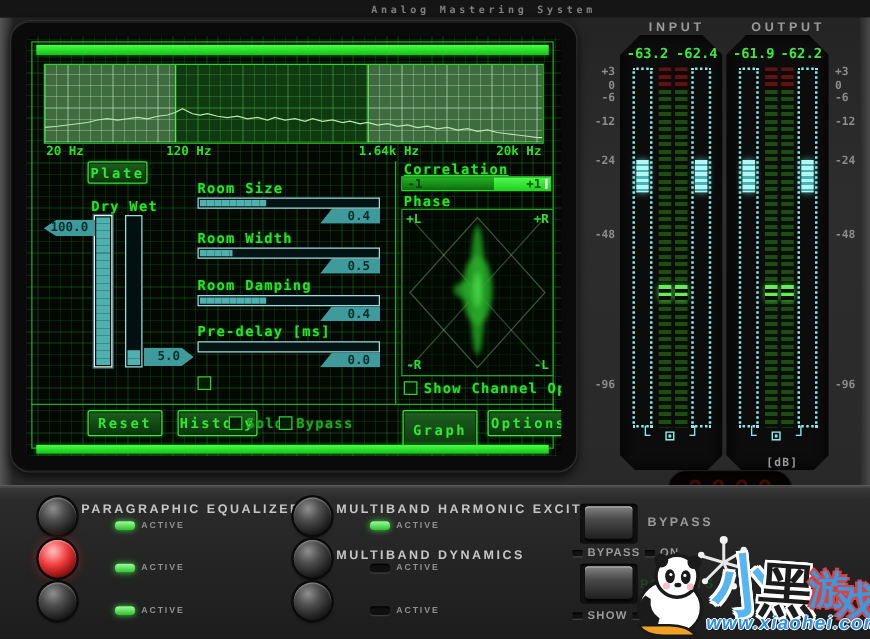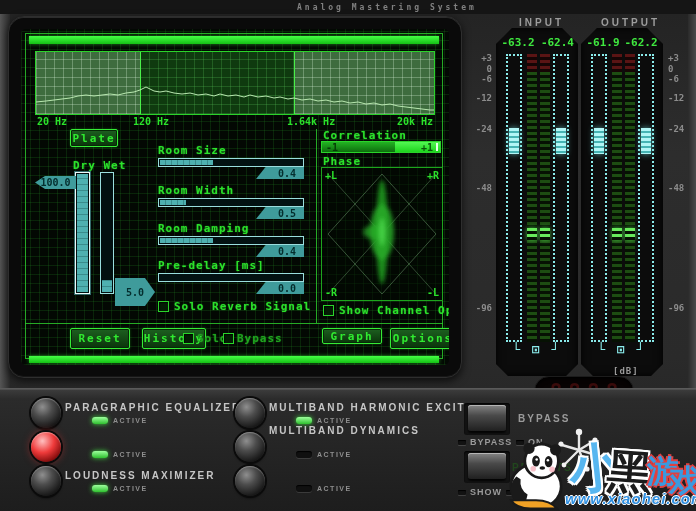--- a/index.html
+++ b/index.html
@@ -168,21 +168,21 @@
       <div class="gbtn" style="left:16px;top:100px;width:48px;height:18px;">Plate</div>
 
       <span class="glabel" style="position:absolute;left:52px;top:130px;">Dry Wet</span>
       <div class="vtrack sel" style="left:54px;top:143px;width:15px;height:122px;">
         <div class="vfill" style="top:1px;"></div>
       </div>
       <div class="vtrack" style="left:79px;top:143px;width:14px;height:122px;">
         <div class="vfill" style="height:12px;"></div>
       </div>
       <div class="tag tag-ptl" style="left:14px;top:147px;width:41px;height:13px;">100.0</div>
-      <div class="tag tag-ptr" style="left:94px;top:249px;width:40px;height:28px;">5.0</div>
+      <div class="tag tag-ptr" style="left:94px;top:249px;width:40px;height:15px;">5.0</div>
 
       <span class="glabel" style="position:absolute;left:137px;top:115px;">Room Size</span>
       <div class="track-h" style="left:137px;top:129px;width:146px;">
         <div class="fill-h" style="width:53px;"></div>
       </div>
       <div class="tag tag-flag" style="left:235px;top:138px;width:48px;height:12px;">0.4</div>
 
       <span class="glabel" style="position:absolute;left:137px;top:155px;">Room Width</span>
       <div class="track-h" style="left:137px;top:169px;width:146px;">
         <div class="fill-h" style="width:26px;"></div>
@@ -193,26 +193,25 @@
       <div class="track-h" style="left:137px;top:207px;width:146px;">
         <div class="fill-h" style="width:53px;"></div>
       </div>
       <div class="tag tag-flag" style="left:235px;top:216px;width:48px;height:12px;">0.4</div>
 
       <span class="glabel" style="position:absolute;left:137px;top:230px;">Pre-delay [ms]</span>
       <div class="track-h" style="left:137px;top:244px;width:146px;"></div>
       <div class="tag tag-flag" style="left:235px;top:253px;width:48px;height:12px;">0.0</div>
 
       <div class="cb" style="left:137px;top:272px;"></div>
-      <span class="glabel" style="position:absolute;left:153px;top:271px;">Solo Reverb Signal</span>
 
       <div style="position:absolute;left:295px;top:100px;width:1px;height:194px;background:rgba(44,198,44,.85);"></div>
       <div style="position:absolute;left:4px;top:294px;width:418px;height:1px;background:rgba(44,198,44,.85);"></div>
 
-      <span class="glabel" style="position:absolute;left:302px;top:100px;">Correlation</span>
+      <span class="glabel" style="position:absolute;left:302px;top:100px;text-decoration:underline;">Correlation</span>
       <div class="corr-bar">
         <div class="corr-l"></div>
         <div class="corr-r"></div>
         <span class="corr-min">-1</span>
         <span class="corr-max">+1</span>
         <div class="corr-tick"></div>
       </div>
       <span class="glabel" style="position:absolute;left:302px;top:126px;">Phase</span>
       <div class="scope">
         <svg width="120" height="132" style="position:absolute;left:0;top:0;">
@@ -238,21 +237,21 @@
       </div>
       <div class="cb" style="left:302px;top:276px;"></div>
       <span class="glabel" style="position:absolute;left:318px;top:275px;">Show Channel Ops.</span>
 
       <div class="gbtn" style="left:16px;top:299px;width:60px;height:21px;">Reset</div>
       <div class="gbtn" style="left:88px;top:299px;width:64px;height:21px;">History</div>
       <div class="cb" style="left:162px;top:304px;"></div>
       <span class="glabel gdim" style="position:absolute;left:176px;top:303px;">Solo</span>
       <div class="cb" style="left:202px;top:304px;"></div>
       <span class="glabel gdim" style="position:absolute;left:216px;top:303px;">Bypass</span>
-      <div class="gbtn" style="left:268px;top:299px;width:60px;height:16px;">Graph</div>
+      <div class="gbtn" style="left:268px;top:299px;width:60px;height:33px;">Graph</div>
       <div class="gbtn" style="left:336px;top:299px;width:66px;height:21px;">Options</div>
       <div class="gbtn" style="left:410px;top:299px;width:18px;height:21px;">?</div>
 
       <div class="green-bar" style="left:8px;top:327px;width:410px;height:7px;"></div>
     </div>
   </div>
 
   <span class="mlabel" style="left:519px;top:17px;">INPUT</span>
   <span class="mlabel" style="left:601px;top:17px;">OUTPUT</span>
 
@@ -331,31 +330,30 @@
     <div class="knob" style="left:31px;top:9px;"></div>
     <span class="modlabel" style="left:65px;top:13px;">PARAGRAPHIC EQUALIZER</span>
     <div class="ledpill lit" style="left:92px;top:28px;"></div>
     <span class="activetext" style="left:113px;top:28px;">ACTIVE</span>
 
     <div class="knob red" style="left:31px;top:43px;"></div>
     <div class="ledpill lit" style="left:92px;top:62px;"></div>
     <span class="activetext" style="left:113px;top:62px;">ACTIVE</span>
 
     <div class="knob" style="left:31px;top:77px;"></div>
-    <span class="modlabel" style="left:65px;top:81px;">LOUDNESS MAXIMIZER</span>
     <div class="ledpill lit" style="left:92px;top:96px;"></div>
     <span class="activetext" style="left:113px;top:96px;">ACTIVE</span>
 
     <div class="knob" style="left:235px;top:9px;"></div>
     <span class="modlabel" style="left:269px;top:13px;">MULTIBAND HARMONIC EXCITER</span>
     <div class="ledpill lit" style="left:296px;top:28px;"></div>
     <span class="activetext" style="left:317px;top:28px;">ACTIVE</span>
 
     <div class="knob" style="left:235px;top:43px;"></div>
-    <span class="modlabel" style="left:269px;top:36px;">MULTIBAND DYNAMICS</span>
+    <span class="modlabel" style="left:269px;top:50px;">MULTIBAND DYNAMICS</span>
     <div class="ledpill unlit" style="left:296px;top:62px;"></div>
     <span class="activetext" style="left:317px;top:62px;">ACTIVE</span>
 
     <div class="knob" style="left:235px;top:77px;"></div>
     <div class="ledpill unlit" style="left:296px;top:96px;"></div>
     <span class="activetext" style="left:317px;top:96px;">ACTIVE</span>
 
     <div class="pedestal" style="left:464px;top:14px;"></div>
     <div class="key" style="left:468px;top:16px;"></div>
     <span class="indtext" style="left:518px;top:24px;font-size:10px;letter-spacing:2px;">BYPASS</span>

